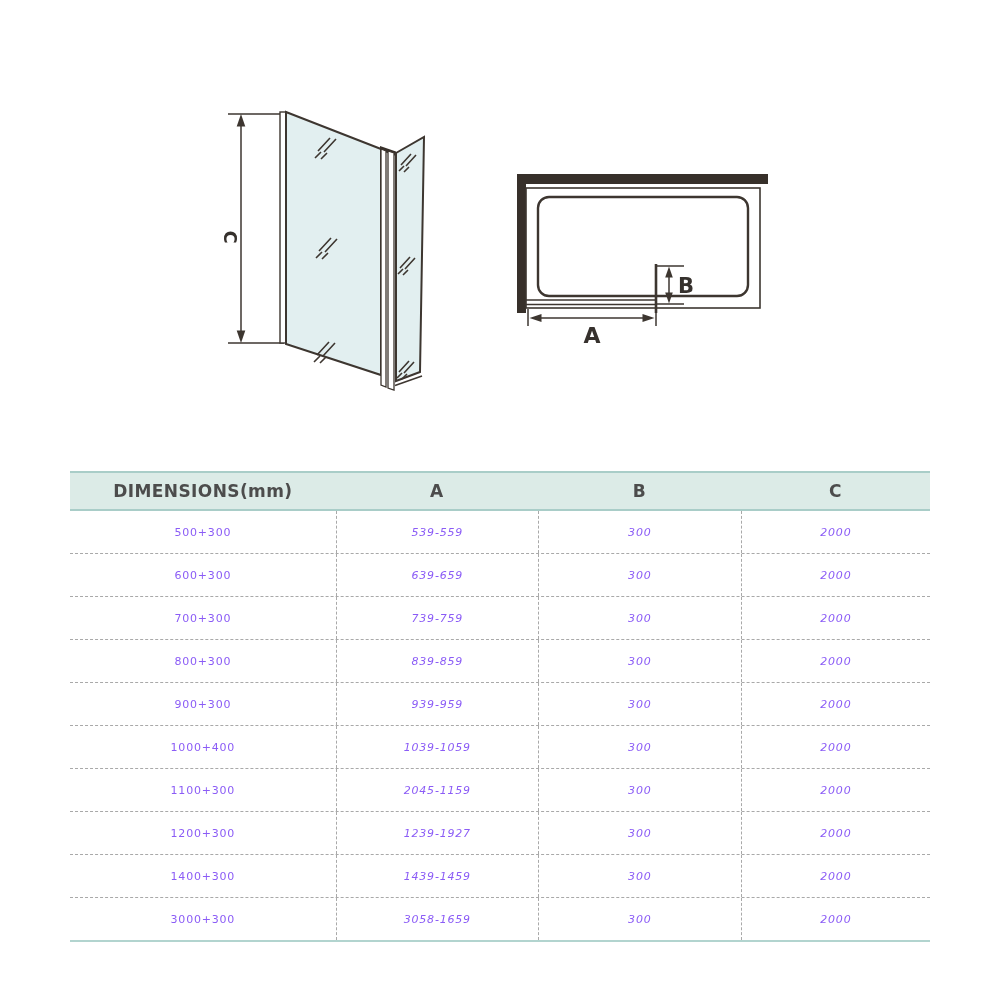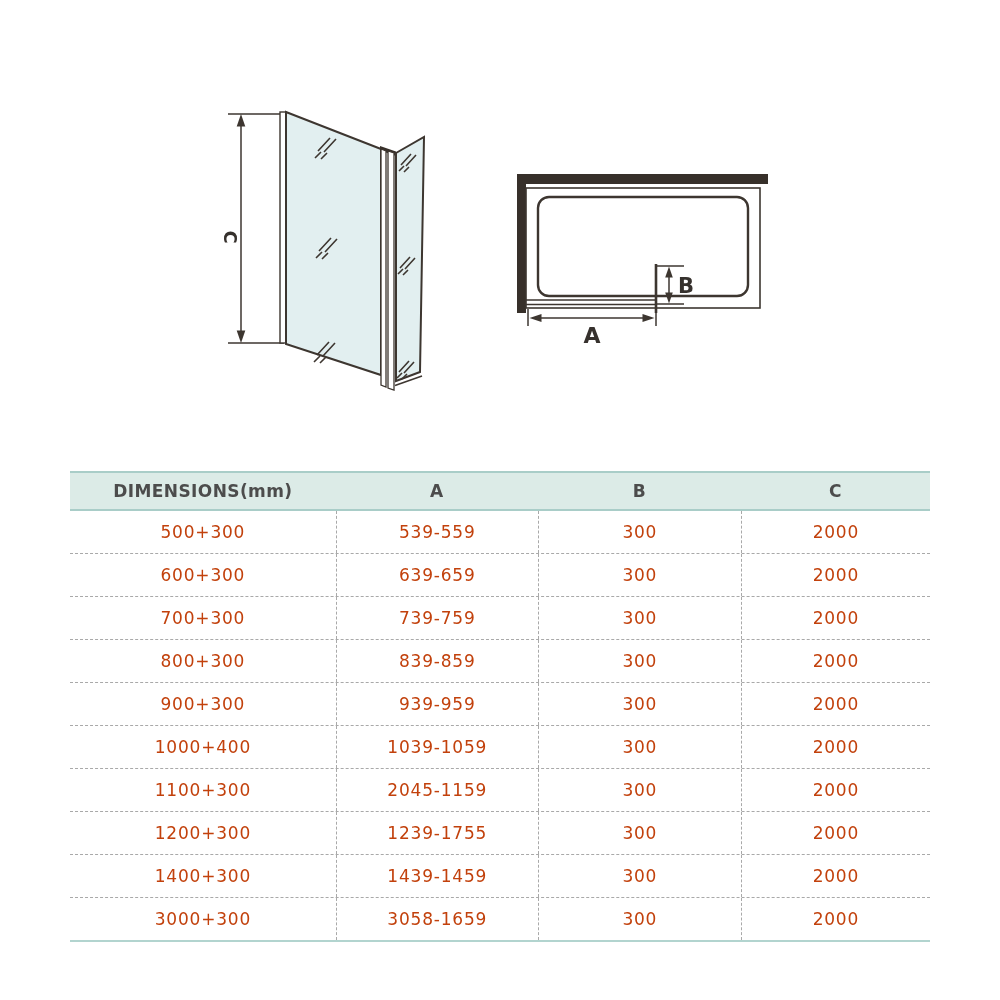--- a/index.html
+++ b/index.html
@@ -52,26 +52,27 @@
     border-bottom: 1.5px dashed #a9a9a9;
   }
   .th, .td {
     display: flex;
     align-items: center;
     justify-content: center;
     box-sizing: border-box;
     text-align: center;
   }
   .td {
-    color: #c2410c;
-    font-size: 17px;
+    color: #8b5cf6;
+    font-size: 11px;
     letter-spacing: 0.8px;
   }
   .td + .td {
     border-left: 1.5px dashed #a9a9a9;
+    font-style: italic;
   }
   .c1 { width: 30.9%; }
   .c2 { width: 23.5%; }
   .c3 { width: 23.6%; }
   .c4 { width: 22.0%; }
   .dline { stroke: #3d3630; fill: none; }
   .dfill { fill: #3d3630; stroke: none; }
   .glass { fill: #e2eff0; stroke: #3d3630; }
   .wall  { fill: #37302a; stroke: none; }
   .dimtext {
@@ -209,21 +210,21 @@
         <div class="td c4">2000</div>
       </div>
       <div class="tr">
         <div class="td c1">1100+300</div>
         <div class="td c2">2045-1159</div>
         <div class="td c3">300</div>
         <div class="td c4">2000</div>
       </div>
       <div class="tr">
         <div class="td c1">1200+300</div>
-        <div class="td c2">1239-1755</div>
+        <div class="td c2">1239-1927</div>
         <div class="td c3">300</div>
         <div class="td c4">2000</div>
       </div>
       <div class="tr">
         <div class="td c1">1400+300</div>
         <div class="td c2">1439-1459</div>
         <div class="td c3">300</div>
         <div class="td c4">2000</div>
       </div>
       <div class="tr">

